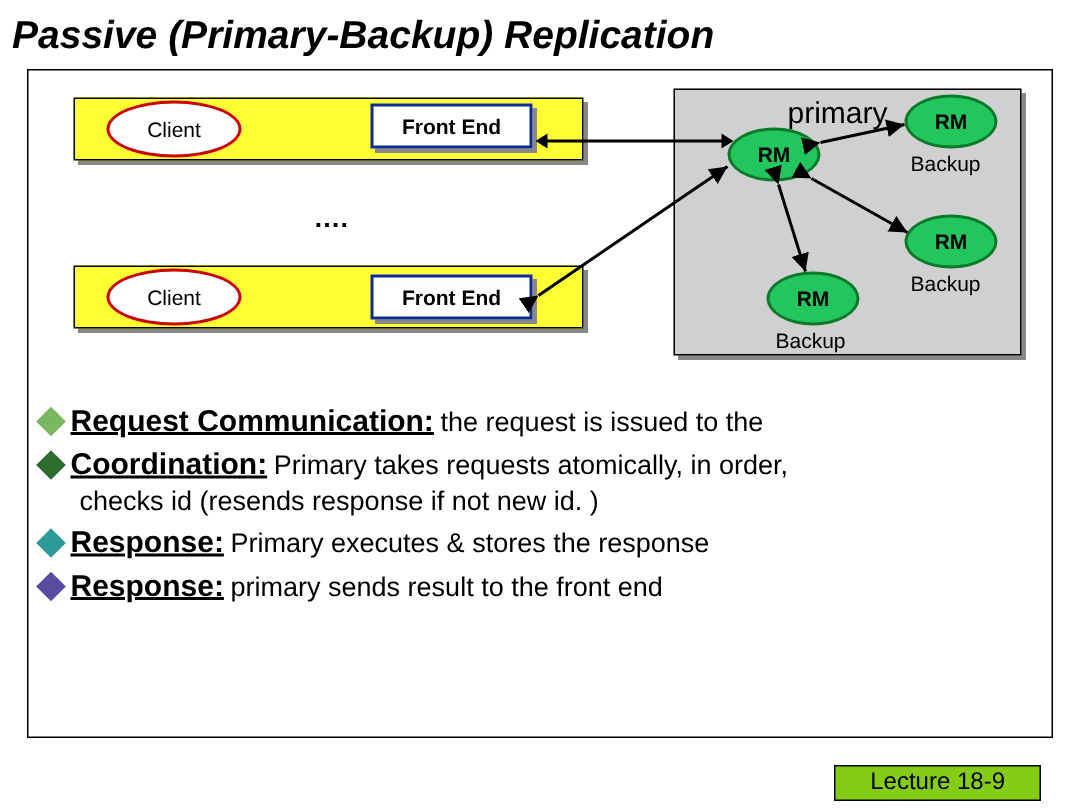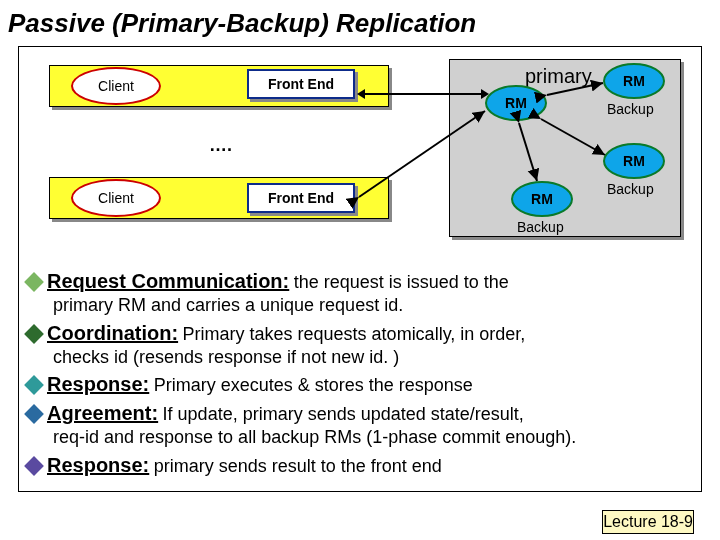--- a/index.html
+++ b/index.html
@@ -59,21 +59,21 @@
   .rmzone {
     position: absolute;
     background: #d0d0d0;
     border: 1px solid #000;
     box-shadow: 3px 3px 0 #888;
   }
   .rm-oval {
     position: absolute;
     border: 2px solid #0a7a2a;
     border-radius: 50%;
-    background: #0ea5e9;
+    background: #22c55e;
     display: flex;
     align-items: center;
     justify-content: center;
     font-size: 14px;
     font-weight: bold;
   }
   .label {
     position: absolute;
     font-size: 14px;
   }
@@ -112,23 +112,23 @@
   .btext { font-size: 18px; }
   .btext-sub {
     font-size: 18px;
     margin-left: 28px;
     display: block;
   }
   .lecture-outer {
     position: absolute;
     right: 26px; bottom: 6px;
     border: 1px solid #000;
-    padding: 2px 0;
+    padding: 2px 23px;
     font-size: 16px;
-    background: #fef9c3;
+    background: #84cc16;
   }
   .arrow-long {
     position: absolute;
     height: 2px;
     background: #000;
   }
   .arrow-long::before, .arrow-long::after {
     content: "";
     position: absolute;
     width: 0; height: 0;
@@ -210,37 +210,31 @@
 
       <line x1="500" y1="76" x2="518" y2="134" stroke="#000" stroke-width="2" marker-end="url(#ah)" marker-start="url(#ah)"></line>
     </svg>
 
   </div>
 
   <div class="bullets">
     <div class="bullet">
       <span class="diamond d1"></span><span class="btitle">Request Communication:</span>
       <span class="btext">the request is issued to the</span>
-      <span class="btext-sub">primary RM and carries a unique request id.</span>
     </div>
     <div class="bullet">
       <span class="diamond d2"></span><span class="btitle">Coordination:</span>
       <span class="btext">Primary takes requests atomically, in order,</span>
       <span class="btext-sub">checks id (resends response if not new id. )</span>
     </div>
     <div class="bullet">
       <span class="diamond d3"></span><span class="btitle">Response:</span>
       <span class="btext">Primary executes &amp; stores the response</span>
     </div>
     <div class="bullet">
-      <span class="diamond d4"></span><span class="btitle">Agreement:</span>
-      <span class="btext">If update, primary sends updated state/result,</span>
-      <span class="btext-sub">req-id and response to all backup RMs (1-phase commit enough).</span>
-    </div>
-    <div class="bullet">
       <span class="diamond d5"></span><span class="btitle">Response:</span>
       <span class="btext">primary sends result to the front end</span>
     </div>
   </div>
 
 </div>
 
 <div class="lecture-outer">Lecture 18-9</div>
 
 </body></html>

